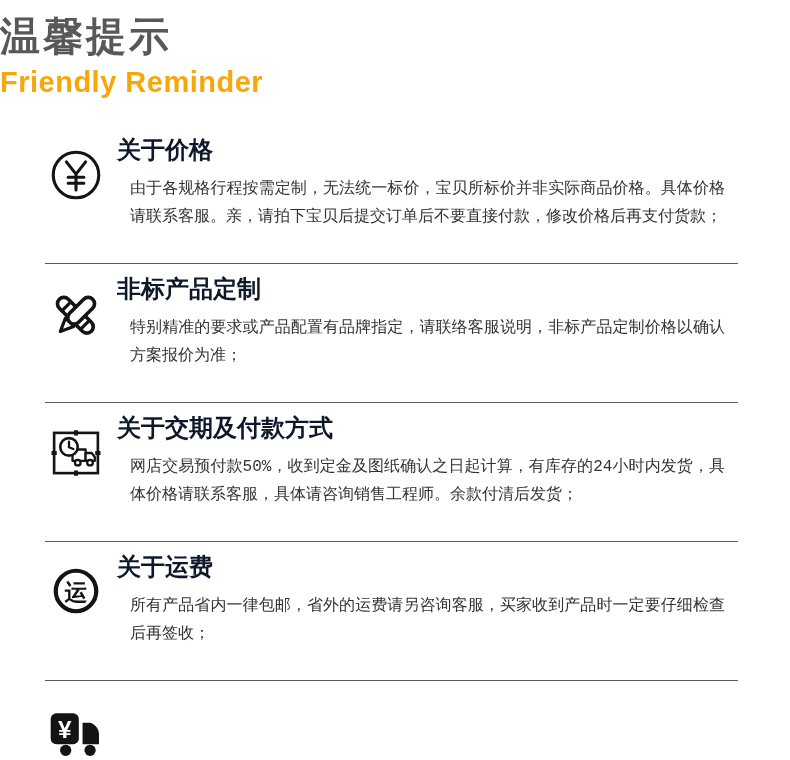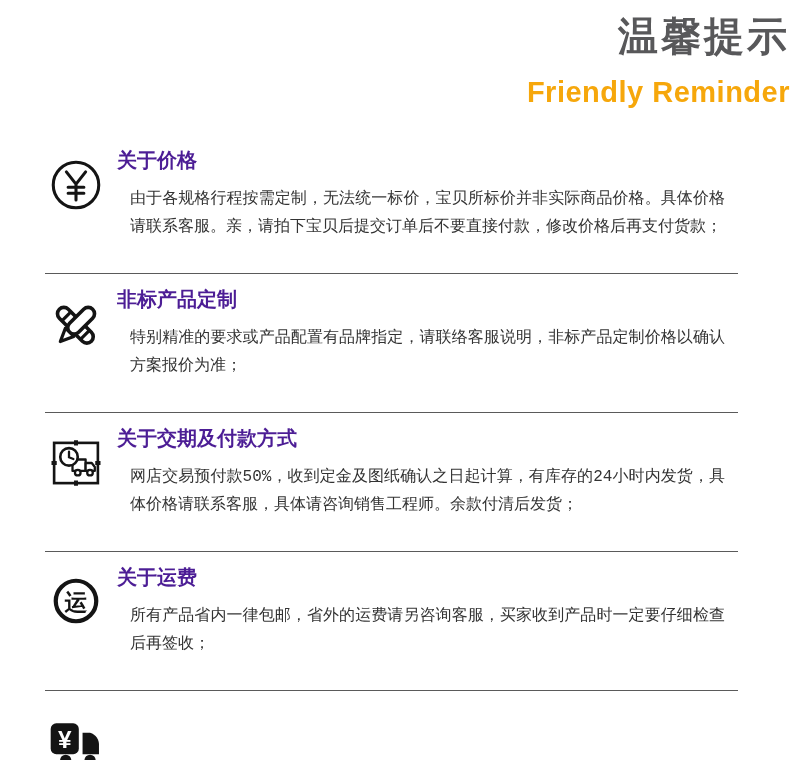--- a/index.html
+++ b/index.html
@@ -2,44 +2,44 @@
 <html><head>
 <meta charset="utf-8">
 <style>
   html,body{margin:0;padding:0;}
   body{
     width:790px;height:760px;background:#ffffff;overflow:hidden;
     font-family:"Liberation Sans","DejaVu Sans",sans-serif;
     -webkit-font-smoothing:antialiased;
   }
   .page{width:790px;height:760px;position:relative;}
-  header{text-align:right;padding-top:12px;padding-left:46px;}
+  header{text-align:left;padding-top:12px;}
   .title{
     margin:0;font-size:40px;line-height:48px;font-weight:600;
     color:#58585a;letter-spacing:3px;
   }
   .subtitle{
-    margin-top:15px;font-size:29px;line-height:34px;font-weight:600;
+    margin-top:5px;font-size:29px;line-height:34px;font-weight:600;
     color:#f6a70b;letter-spacing:0.5px;
   }
   .sections{margin:26px 52px 0 45px;}
   .section{
     display:flex;align-items:flex-start;
     padding:13px 0 19px;border-bottom:1px solid #5a5a5a;
   }
   .section.last{border-bottom:2px solid #1a1a1a;}
   .icon-cell{
     flex:0 0 62px;width:62px;margin-right:10px;margin-top:9px;
     display:flex;justify-content:center;align-items:flex-start;
   }
   .icon-cell svg{display:block;}
   .content{flex:1;min-width:0;}
   .heading{
-    margin:0 0 9px 0;font-size:20px;line-height:24px;font-weight:700;
-    color:#4c1d95;
+    margin:0 0 9px 0;font-size:24px;line-height:24px;font-weight:700;
+    color:#0f172a;
   }
   .body{
     margin:13px;font-size:16px;line-height:28px;color:#333333;
     text-align:justify;
     font-family:Liberation Mono, monospace;
   }
   .yun-glyph{font-family:"Liberation Sans","DejaVu Sans",sans-serif;}
 </style>
 </head>
 <body>

